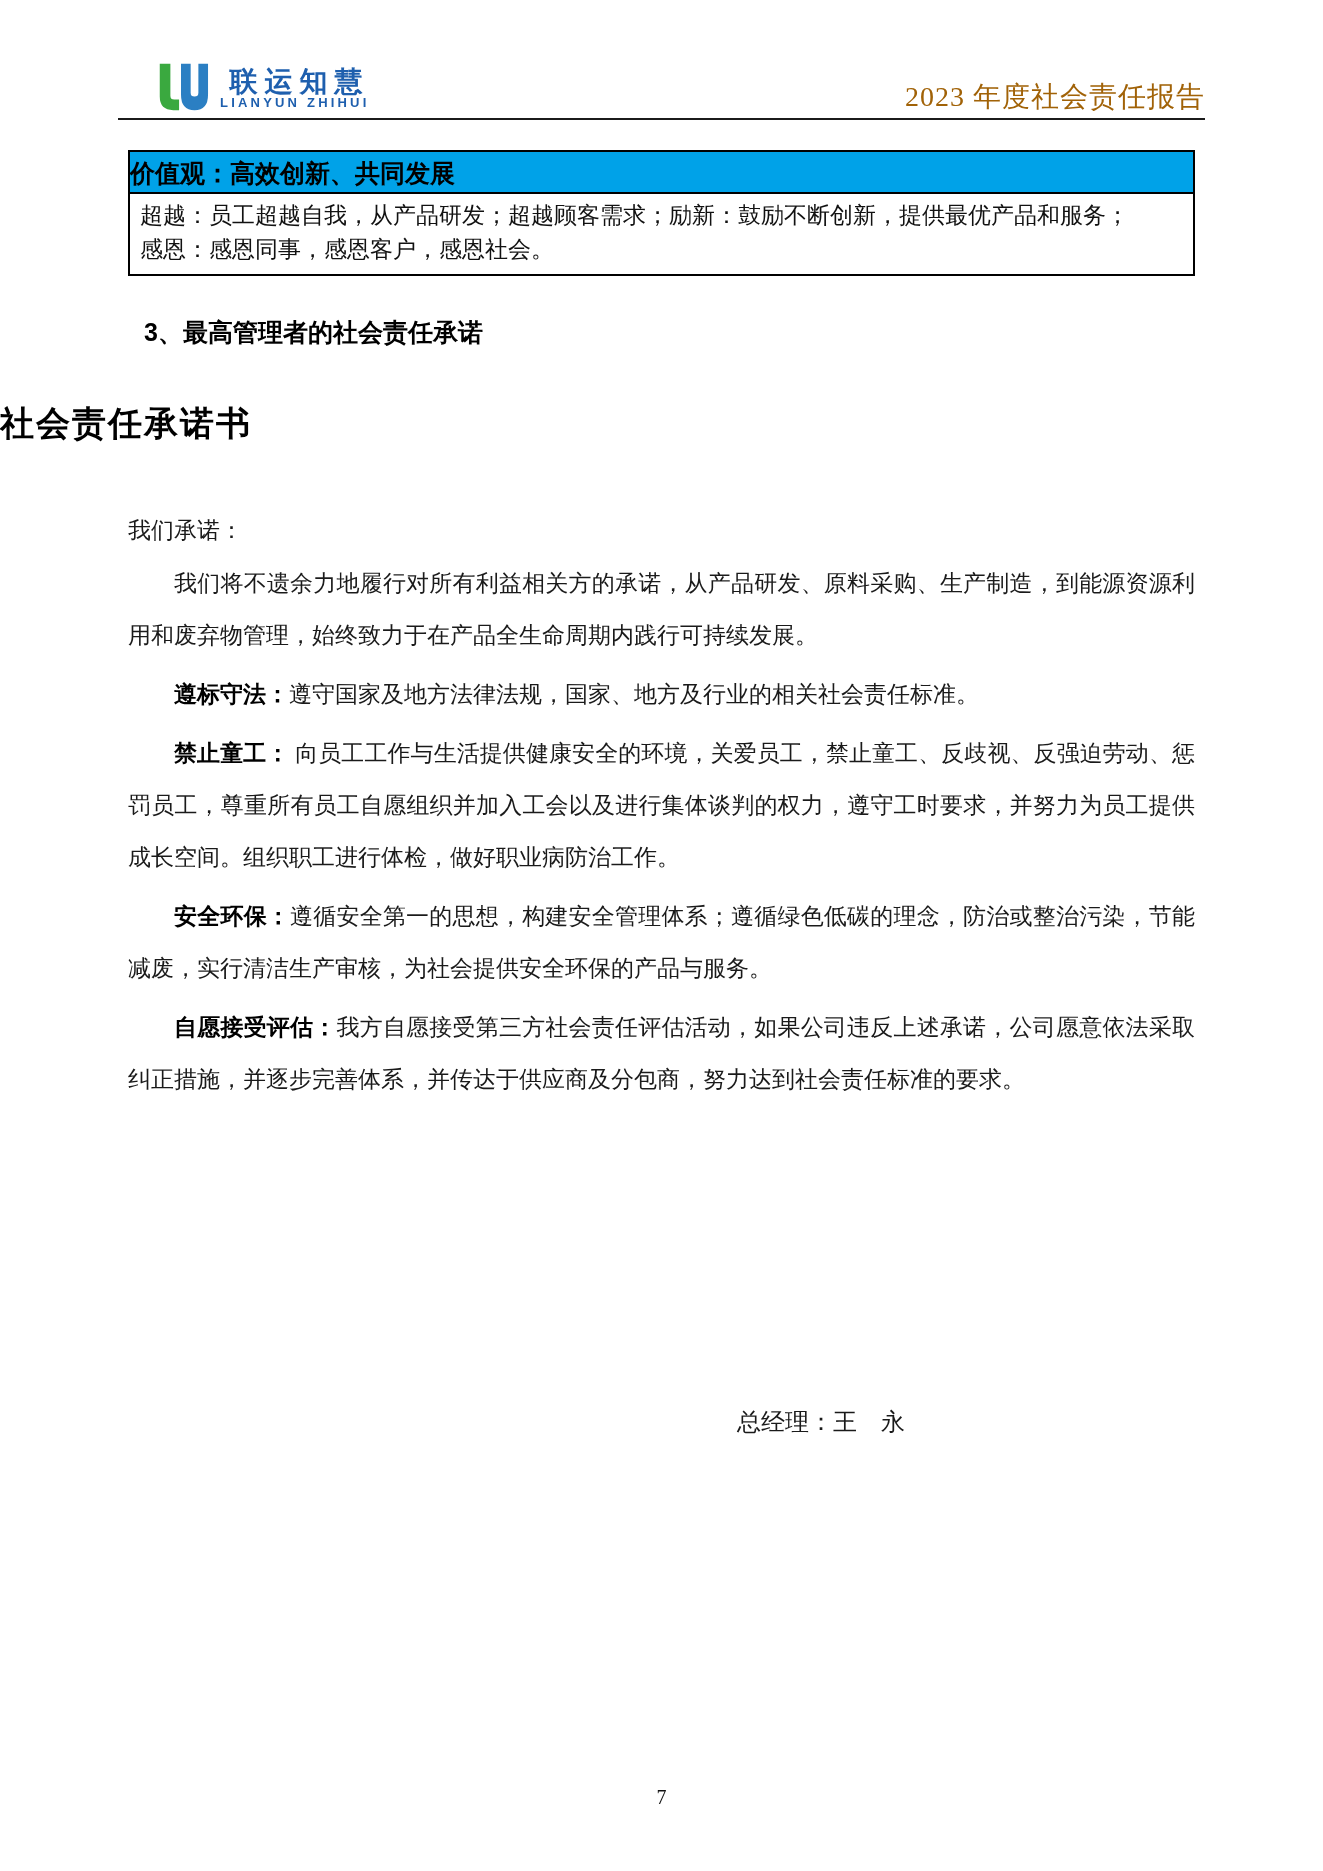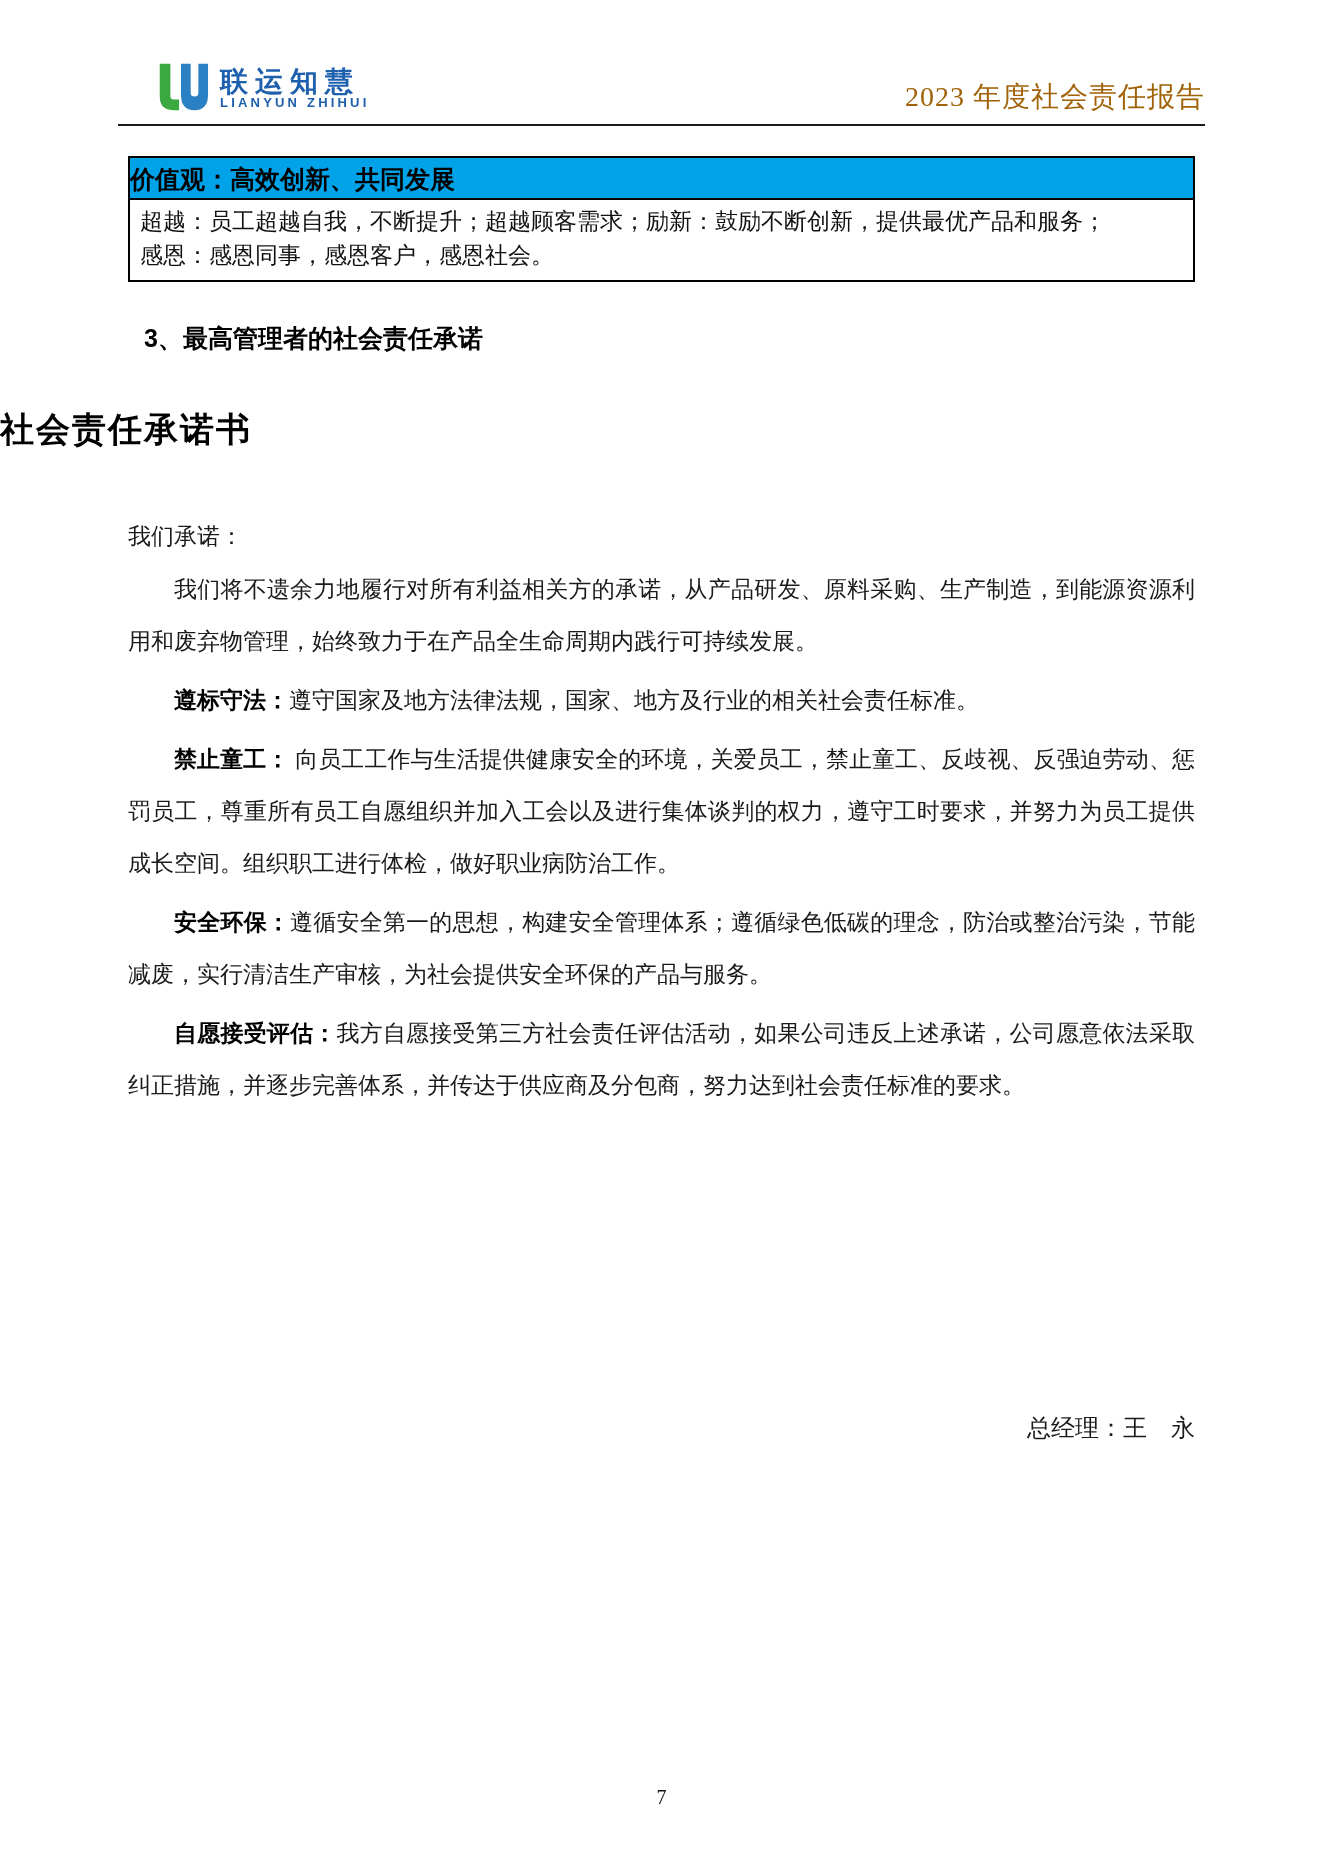--- a/index.html
+++ b/index.html
@@ -12,25 +12,26 @@
     background: #ffffff;
     overflow: hidden;
     font-family: "Liberation Serif", "DejaVu Serif", serif;
     color: #111;
   }
 
   
   .header {
     margin: 0 118px;
     padding-top: 58px;
-    padding-bottom: 6px;
+    padding-bottom: 0;
     border-bottom: 2px solid #1b1b1b;
     display: flex;
     justify-content: space-between;
     align-items: flex-end;
+    text-align: right;
   }
   .logo { display: flex; align-items: center; gap: 10px; margin-left: 34px; }
   .logo-text { display: flex; flex-direction: column; line-height: 1; }
   .logo-cn {
     font-family: "Liberation Sans", "DejaVu Sans", sans-serif;
     font-weight: bold;
     font-size: 28px;
     letter-spacing: 7px;
     color: #1e5fae;
   }
@@ -103,20 +104,21 @@
   .letter-body p.lead-para { text-indent: 2em; margin-top: 6px; }
   .lead {
     font-family: "Liberation Sans", "DejaVu Sans", sans-serif;
     font-weight: bold;
     color: #000;
   }
 
   
   .signature {
     margin-top: 290px;
+    margin-right: 290px;
     text-align: right;
     font-size: 24px;
     color: #1a1a1a;
   }
   .page-number {
     position: absolute;
     left: 0; right: 0;
     bottom: 62px;
     text-align: center;
     font-size: 20px;
@@ -141,21 +143,21 @@
         <span class="logo-cn">联运知慧</span>
         <span class="logo-en">LIANYUN ZHIHUI</span>
       </span>
     </div>
     <div class="report-title">2023 年度社会责任报告</div>
   </div>
 
   <div class="values-table">
     <div class="values-header">价值观：高效创新、共同发展</div>
     <div class="values-body">
-      <div>超越：员工超越自我，不断提升；超越顾客需求；励新：鼓励不断创新，提供最优产品和服务；</div>
+      <div>超越：员工超越自我，从产品研发；超越顾客需求；励新：鼓励不断创新，提供最优产品和服务；</div>
       <div>感恩：感恩同事，感恩客户，感恩社会。</div>
     </div>
   </div>
 
   <div class="section-heading">3、最高管理者的社会责任承诺</div>
 
   <div class="letter-title">社会责任承诺书</div>
 
   <div class="letter-body">
     <p>我们承诺：</p>

